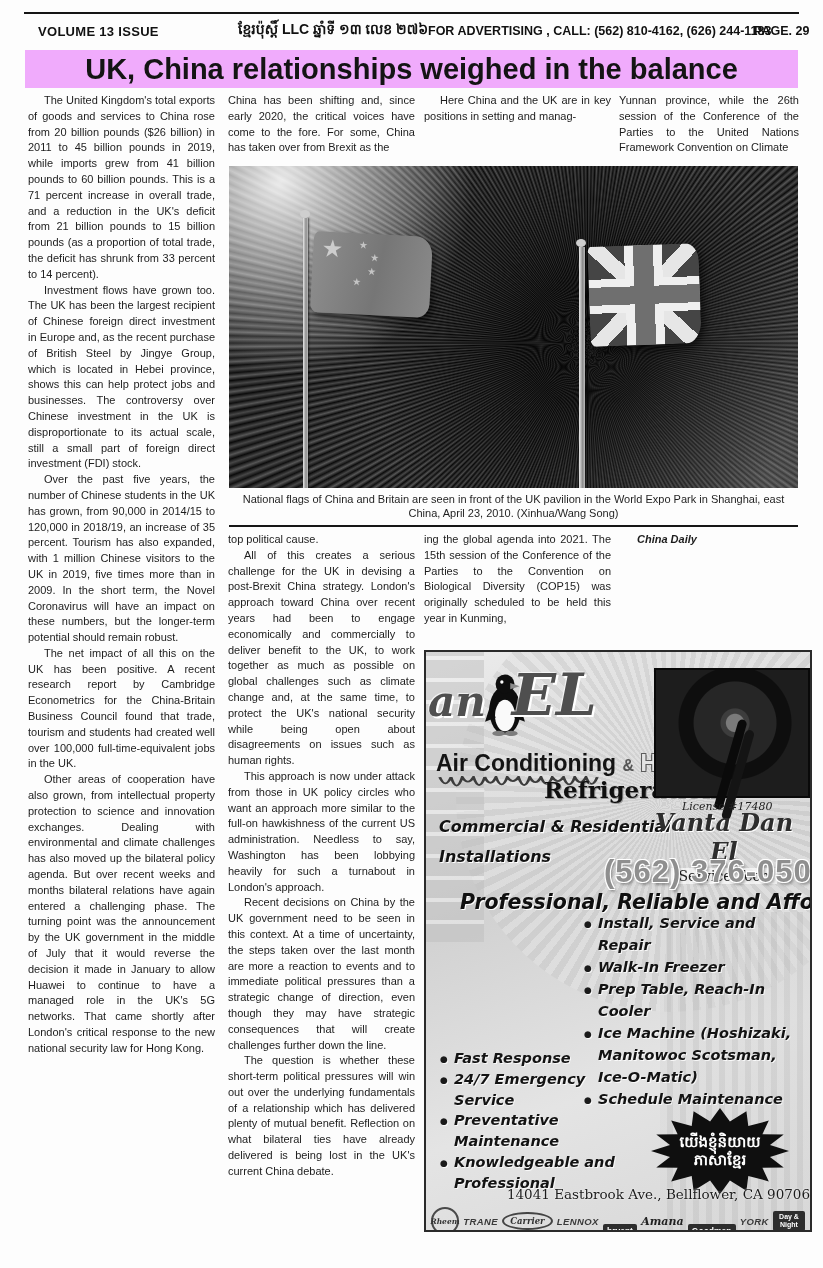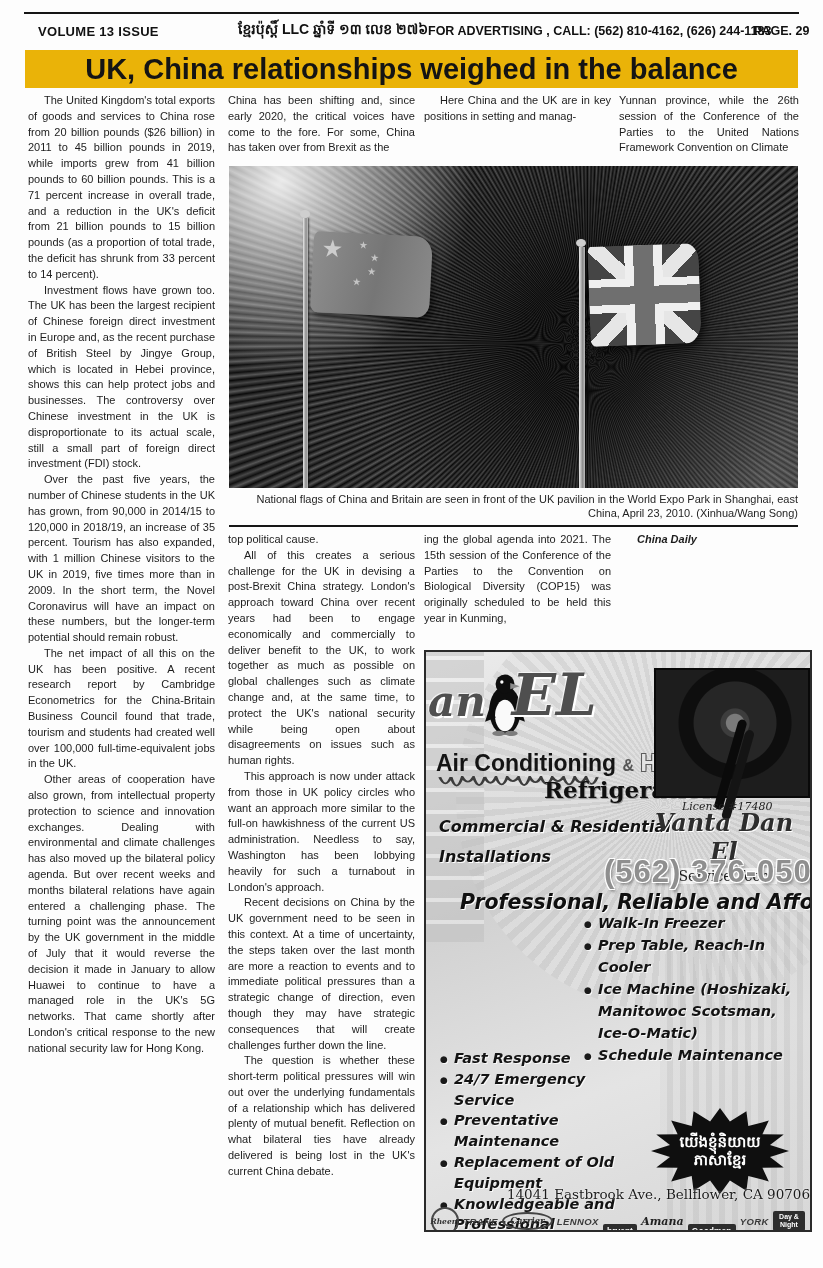--- a/index.html
+++ b/index.html
@@ -6,21 +6,21 @@
   body{width:823px;height:1268px;position:relative;background:#fdfdfd;overflow:hidden;
        font-family:"Liberation Sans",sans-serif;color:#111;}
   .abs{position:absolute;}
   
   .mh-rule{left:24px;top:12px;width:775px;height:2px;background:#151515;}
   .mh-left{left:38px;top:24px;font-size:13px;font-weight:700;letter-spacing:.3px;}
   .mh-khmer{left:238px;top:20px;font-size:14px;font-weight:700;}
   .mh-right{left:428px;top:24px;font-size:12.5px;font-weight:700;}
   .mh-page{left:754px;top:24px;font-size:12.5px;font-weight:700;}
   
-  .headline{left:25px;top:50px;width:773px;height:38px;background:#eab308;
+  .headline{left:25px;top:50px;width:773px;height:38px;background:#f0abfc;
             text-align:center;line-height:39px;font-size:29px;font-weight:700;color:#141414;}
   
   .col{font-size:11px;line-height:15.8px;text-align:justify;overflow:hidden;color:#1c1c1c;}
   .col div{margin:0;text-indent:0;}
   .col .indent{text-indent:16px;}
   #col1{left:28px;top:93px;width:187px;height:1127px;}
   #col2top{left:228px;top:93px;width:187px;height:68px;}
   #col3top{left:424px;top:93px;width:187px;height:68px;}
   #col4top{left:619px;top:93px;width:180px;height:68px;}
   #col2bot{left:228px;top:532px;width:187px;height:700px;}
@@ -50,21 +50,21 @@
   .uk-flag{position:absolute;left:63.2%;top:24.5%;width:19.5%;height:31%;transform:rotate(-2deg);
     background:
       linear-gradient(to right, transparent 0 41%, #6f6f6f 41% 59%, transparent 59%),
       linear-gradient(to bottom, transparent 0 41%, #6f6f6f 41% 59%, transparent 59%),
       linear-gradient(to right, transparent 0 33%, #efefef 33% 67%, transparent 67%),
       linear-gradient(to bottom, transparent 0 33%, #efefef 33% 67%, transparent 67%),
       linear-gradient(45deg, transparent 0 45%, #e6e6e6 45% 55%, transparent 55%),
       linear-gradient(135deg, transparent 0 45%, #e6e6e6 45% 55%, transparent 55%),
       #454545;
     border-radius:3% 12% 14% 5%/8% 18% 22% 8%;box-shadow:3px 4px 8px rgba(0,0,0,.6);}
-  .caption{left:229px;top:492px;width:569px;font-size:11px;line-height:14px;text-align:right;color:#1f1f1f;}
+  .caption{left:229px;top:492px;width:569px;font-size:11px;line-height:14px;text-align:center;color:#1f1f1f;}
   .cap-rule{left:229px;top:525px;width:569px;height:2px;background:#161616;}
   
   .ad{left:424px;top:650px;width:384px;height:578px;border:2px solid #2a2a2a;overflow:hidden;
       background:linear-gradient(160deg,#ececec,#d2d2d2 40%,#e4e4e4 70%,#d7d7d7);}
   .ad-fanbg{position:absolute;left:30px;top:-70px;width:430px;height:430px;border-radius:50%;
       background:repeating-conic-gradient(#cacaca 0 2deg,#e2e2e2 2deg 4deg);opacity:.55;}
   .ad-brickbg{position:absolute;left:0;top:0;width:58px;height:290px;opacity:.5;
       background:repeating-linear-gradient(0deg,#bfbfbf 0 18px,#efefef 18px 22px),
                  repeating-linear-gradient(90deg,rgba(255,255,255,.5) 0 26px,rgba(160,160,160,.5) 26px 30px);}
   .ad-machbg{position:absolute;right:0;top:260px;width:150px;height:318px;opacity:.45;
@@ -225,30 +225,30 @@
 
   <div class="ad-vanta">
     <div class="vanta-name">Vanta Dan El</div>
     <div class="vanta-title">Service Tech</div>
   </div>
   <div class="ad-phone">(562) 376-0509</div>
 
   <div class="ad-tagline">Professional, Reliable and Affordable</div>
 
   <div class="blt-list" id="blts-right">
+      <div class="blt">Install, Service and Repair</div>
       <div class="blt">Walk-In Freezer</div>
       <div class="blt">Prep Table, Reach-In Cooler</div>
       <div class="blt">Ice Machine (Hoshizaki, Manitowoc Scotsman, Ice-O-Matic)</div>
       <div class="blt">Schedule Maintenance</div>
     </div>
   <div class="blt-list" id="blts-left">
       <div class="blt">Fast Response</div>
       <div class="blt">24/7 Emergency Service</div>
       <div class="blt">Preventative Maintenance</div>
-      <div class="blt">Replacement of Old Equipment</div>
       <div class="blt">Knowledgeable and Professional</div>
     </div>
 
   <div class="ad-burst">
     <svg width="140" height="88" viewBox="0 0 140 88">
       <polygon id="burst-poly" fill="#0f0f0f" points="139.0,44.0 120.0,49.9 133.7,60.5 112.4,60.7 118.8,74.4 98.3,68.9 96.4,83.7 79.9,73.4 70.0,87.0 60.1,73.4 43.6,83.7 41.7,68.9 21.2,74.4 27.6,60.7 6.3,60.5 20.0,49.9 1.0,44.0 20.0,38.1 6.3,27.5 27.6,27.3 21.2,13.6 41.7,19.1 43.6,4.3 60.1,14.6 70.0,1.0 79.9,14.6 96.4,4.3 98.3,19.1 118.8,13.6 112.4,27.3 133.7,27.5 120.0,38.1"></polygon>
     </svg>
     <div class="burst-text">
       <span>យើងខ្ញុំនិយាយ</span>
       <span>ភាសាខ្មែរ</span>

